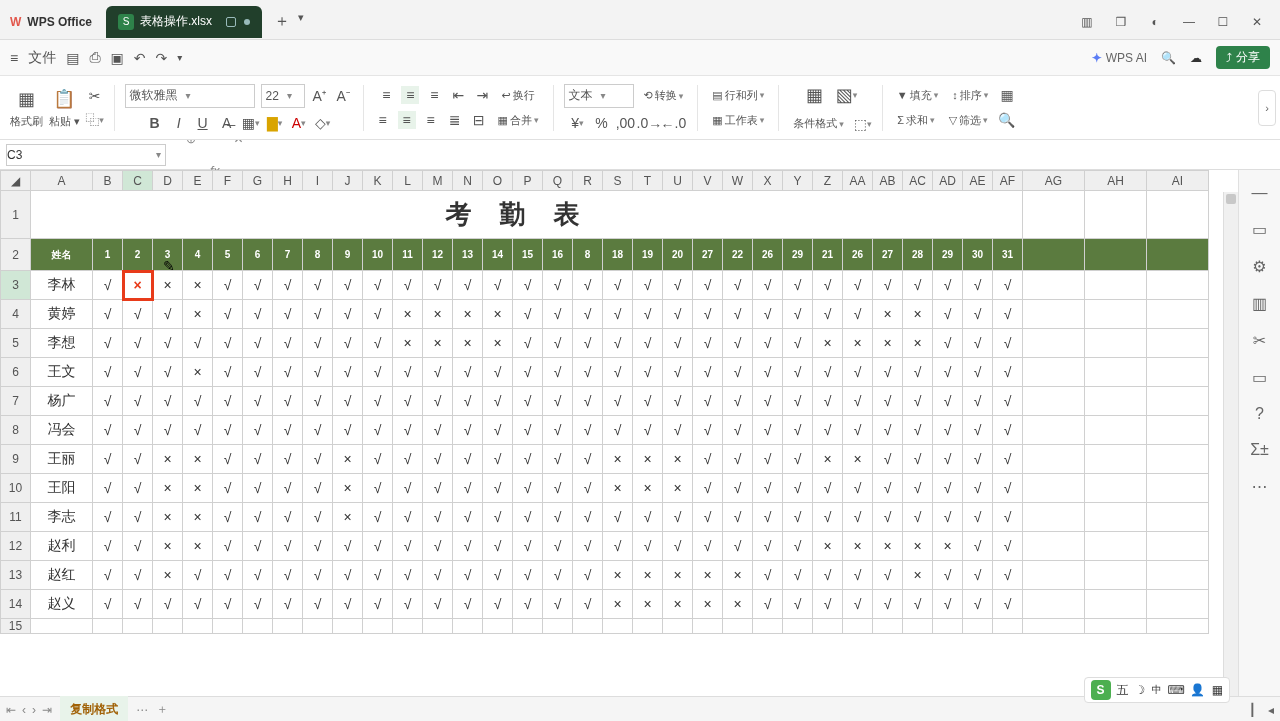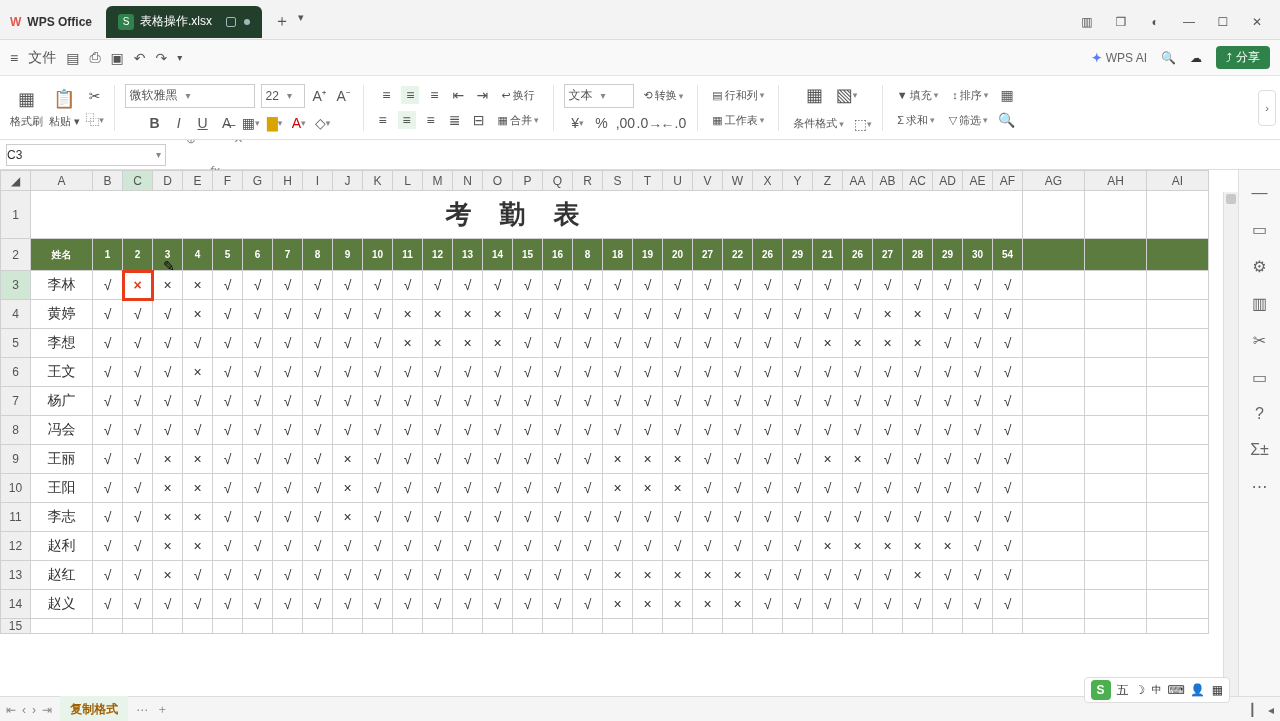--- a/index.html
+++ b/index.html
@@ -490,21 +490,21 @@
             <td>27</td>
             <td>22</td>
             <td>26</td>
             <td>29</td>
             <td>21</td>
             <td>26</td>
             <td>27</td>
             <td>28</td>
             <td>29</td>
             <td>30</td>
-            <td>54</td>
+            <td>31</td>
             <td></td>
             <td></td>
             <td></td>
           </tr>
           <tr class="datarow">
             <th class="rowhdr sel">3</th>
             <td>李林</td>
             <td>√</td>
             <td class="active-cell">×</td>
             <td>×</td>

